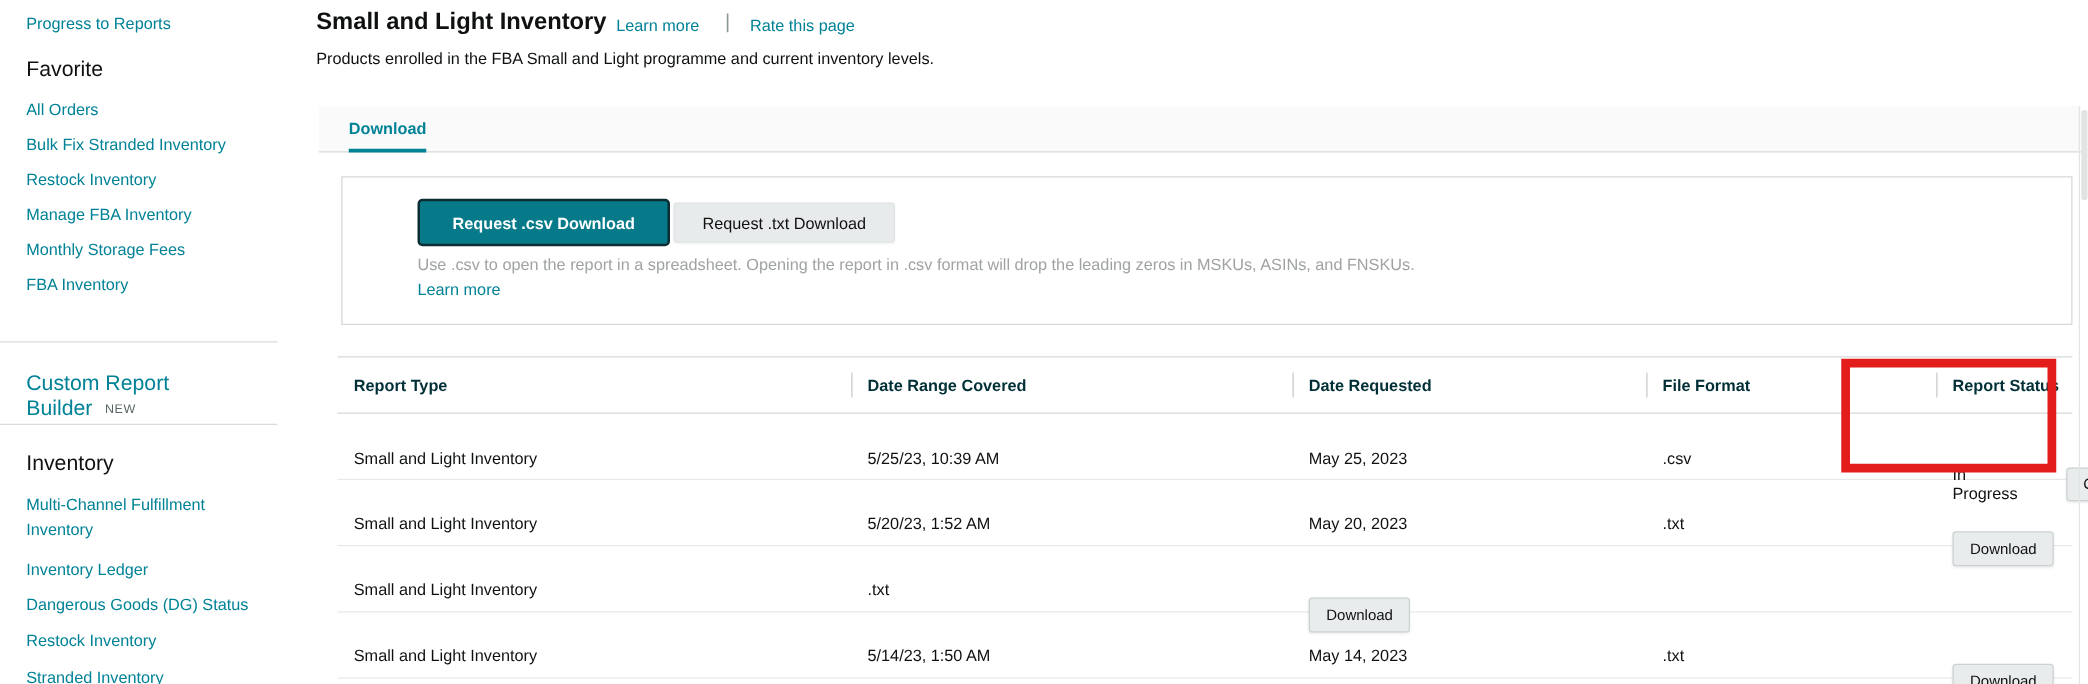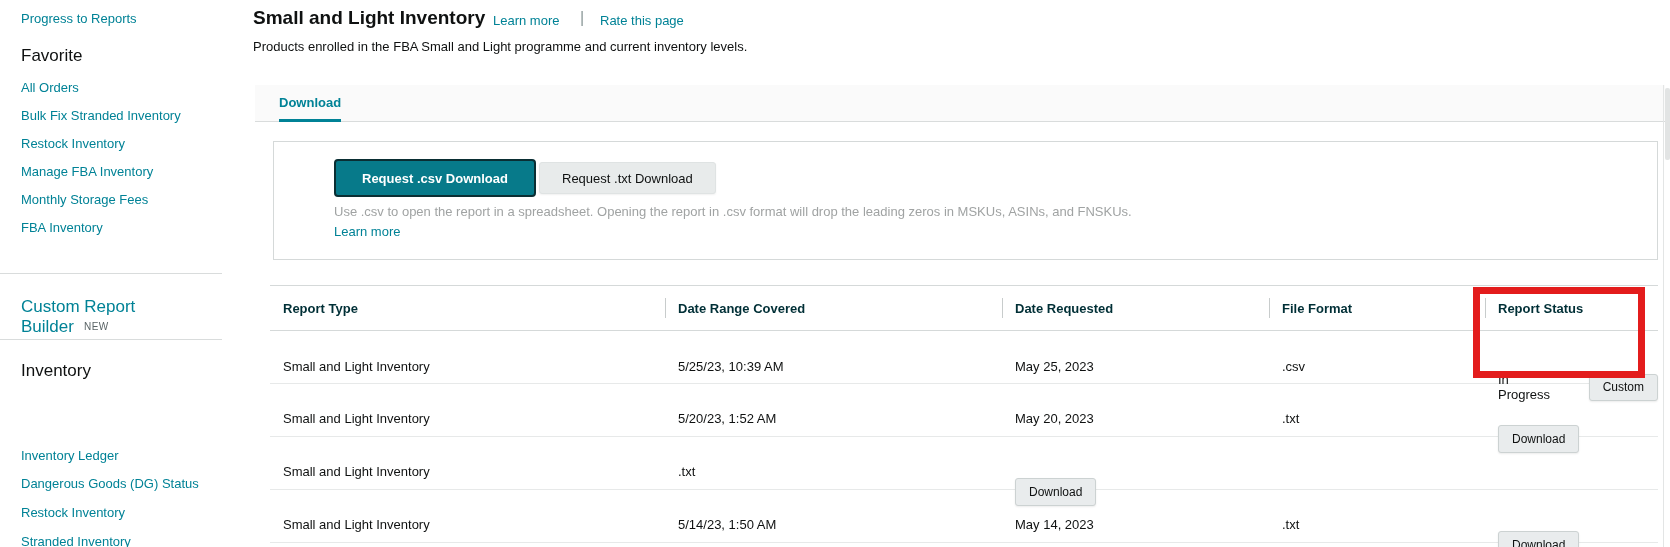--- a/index.html
+++ b/index.html
@@ -33,21 +33,21 @@
     background:#077a8a; color:#fff; font-weight:bold; font-size:13px;
     border:2px solid #0a2e33; border-radius:4px; cursor:pointer; }
   #btn-txt { position:absolute; left:265px; top:20px; height:32px; padding:0 22px;
     background:#e8ebeb; color:#0f1111; font-size:13px; border:1px solid #dfe3e3;
     border-radius:3px; cursor:pointer; box-shadow:0 1px 2px rgba(15,17,17,.06); }
   #panel-note { position:absolute; left:60px; top:62px; color:#a0a3a3; font-size:13px; }
   #panel-learn-more { position:absolute; left:60px; top:82px; color:#008296; font-size:13px; cursor:pointer; }
 
   
   #report-table { position:absolute; left:270px; top:285px; width:1388px; }
-  .t-row { display:grid; grid-template-columns:395px 337px 267px 216px 173px; align-items:center; }
+  .t-row { display:grid; grid-template-columns:395px 337px 267px 216px 173px; align-items:center;gap:16px; }
   #t-head { height:46px; border-top:1px solid #d5d9d9; border-bottom:1px solid #d5d9d9; }
   #t-head .t-cell { font-weight:bold; color:#002f36; }
   .t-cell { padding-left:13px; position:relative; font-size:13px; }
   #t-head .t-cell + .t-cell::before { content:""; position:absolute; left:0; top:50%;
     transform:translateY(-50%); width:1px; height:20px; background:#c8cccc; }
   .data-row { height:53px; border-bottom:1px solid #e7e9e9; }
   .status-cell { display:flex; align-items:center;margin-top:41px; }
   .btn-small { height:28px; padding:0 13px; background:#e9eced; border:1px solid #ccd2d2;
     border-radius:3px; font-size:12px; color:#0f1111; cursor:pointer;
     box-shadow:0 1px 2px rgba(15,17,17,.08); font-family:inherit; }
@@ -74,20 +74,21 @@
   <a class="side-link" style="top:136px">Restock Inventory</a>
   <a class="side-link" style="top:164px">Manage FBA Inventory</a>
   <a class="side-link" style="top:192px">Monthly Storage Fees</a>
   <a class="side-link" style="top:220px">FBA Inventory</a>
 
   <div class="side-div" style="top:273px"></div>
   <div class="crb" style="top:297px"><span>Custom Report Builder</span><span class="new-badge">NEW</span></div>
   <div class="side-div" style="top:339px"></div>
 
   <div class="side-head" style="top:361px">Inventory</div>
+  <a class="side-link" style="top:394px; width:158px; line-height:20px;">Multi-Channel Fulfillment Inventory</a>
   <a class="side-link" style="top:448px">Inventory Ledger</a>
   <a class="side-link" style="top:476px">Dangerous Goods (DG) Status</a>
   <a class="side-link" style="top:505px">Restock Inventory</a>
   <a class="side-link" style="top:534px">Stranded Inventory</a>
 </nav>
 
 <h1 id="page-title">Small and Light Inventory</h1>
 <a class="hdr-link" style="left:493px">Learn more</a>
 <span id="hdr-sep">|</span>
 <a class="hdr-link" style="left:600px">Rate this page</a>

